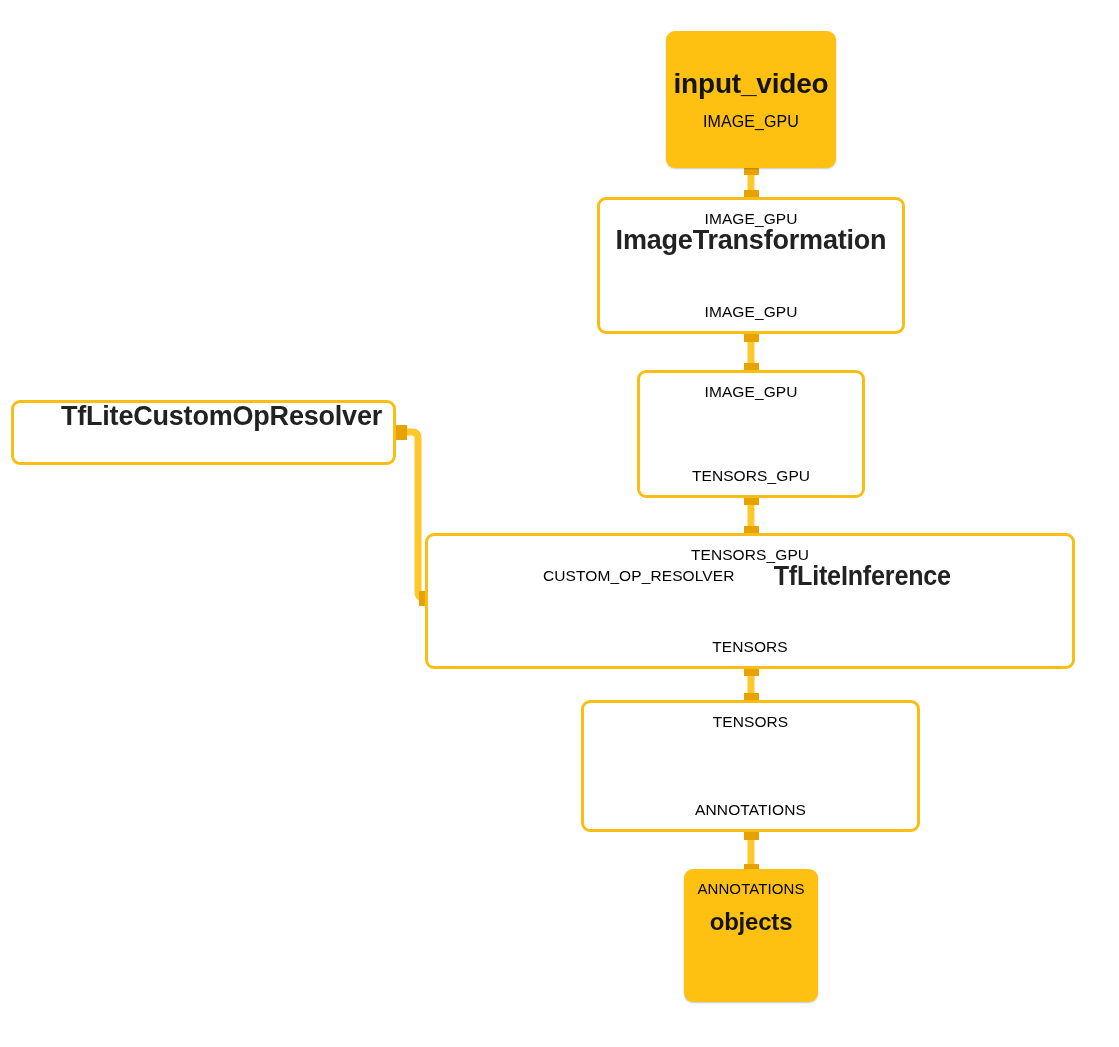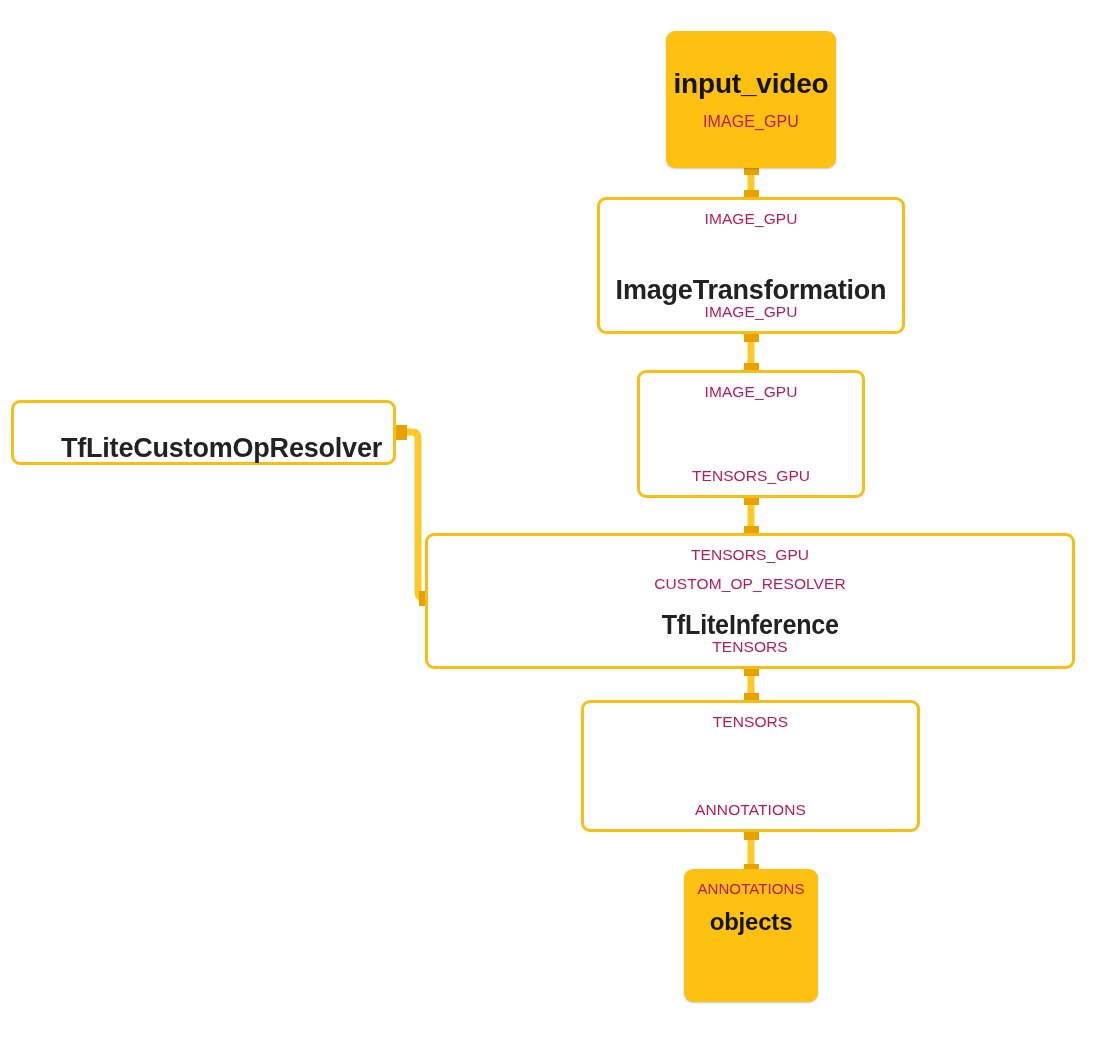--- a/index.html
+++ b/index.html
@@ -60,53 +60,52 @@
     white-space: nowrap;
   }
 
   .node.stream .node-title {
     font-size: 25px;
     color: #141414;
   }
 
   .port-label {
     font-size: 15.5px;
-    color: #be185d;
+    color: #000000;
     line-height: 1;
     white-space: nowrap;
     letter-spacing: 0.1px;
   }
 
   .slot {
     display: flex;
     align-items: center;
     justify-content: center;
     width: 100%;
   }
 
   .slot.top    { padding-top: 11px; }
   .slot.bottom { padding-bottom: 12px; }
-  .slot.mid    { flex: 1; display: flex; align-items: flex-end; justify-content: center; }
+  .slot.mid    { flex: 1; display: flex; align-items: flex-start; justify-content: center; }
 
   
   .node-title.condensed {
     font-stretch: condensed;
     font-family: "Liberation Sans Narrow", "Liberation Sans", sans-serif;
     transform: scaleX(0.93);
     transform-origin: center;
   }
 
   
   .inline-row {
     display: flex;
     align-items: center;
     justify-content: center;
     width: 100%;
-    gap: 20px;
-    flex-direction: column;
+    gap: 32px;
   }
   .inline-row .port-label {
     font-size: 15.5px;
   }
 
   
   #node-input-video        { left: 666px; top: 31px;  width: 170px; height: 137px; }
   #node-image-transform    { left: 597px; top: 197px; width: 308px; height: 137px; }
   #node-tflite-converter   { left: 637px; top: 370px; width: 228px; height: 128px; }
   #node-tflite-inference   { left: 425px; top: 533px; width: 650px; height: 136px; }

